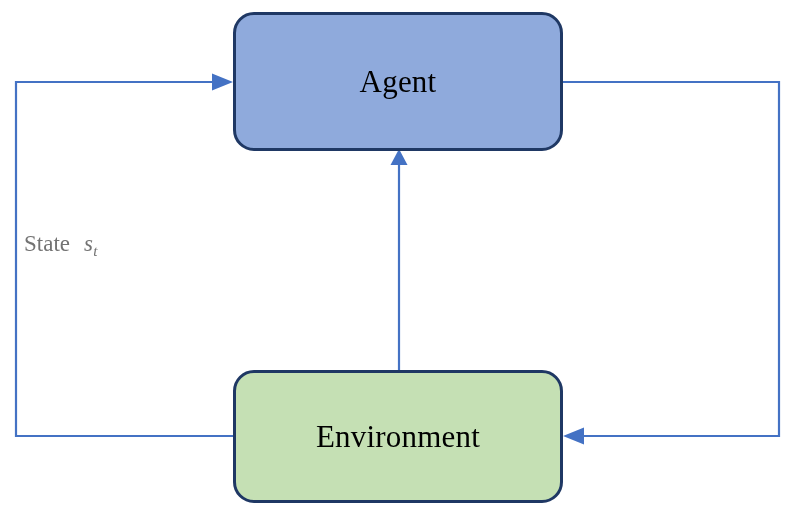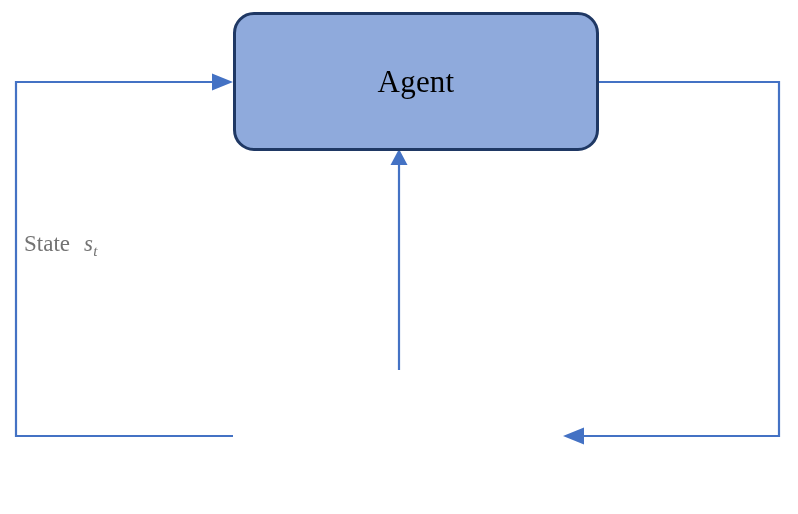--- a/index.html
+++ b/index.html
@@ -40,21 +40,21 @@
     font-family: "Liberation Serif", "DejaVu Serif", serif;
     font-size: 31px;
     color: #000000;
     line-height: 1;
     letter-spacing: 0.2px;
     white-space: nowrap;
   }
   #node-agent {
     left: 233px;
     top: 12px;
-    width: 366px;
+    width: 330px;
     height: 139px;
   }
   #node-environment {
     left: 233px;
     top: 370px;
     width: 330px;
     height: 133px;
   }
 
   
@@ -101,20 +101,23 @@
     <g>
       <path d="M 563 82 L 779 82 L 779 436 L 584 436" fill="none" stroke="#4472C4" stroke-width="2.2"></path>
       <polygon points="584,427.5 563,436 584,444.5" fill="#4472C4"></polygon>
     </g>
   </svg>
 
   <div class="node" id="node-agent" style="background:#8FAADC;">
     <span class="node-label">Agent</span>
   </div>
 
+  <div class="node" id="node-environment" style="background:#C5E0B4;">
+    <span class="node-label">Environment</span>
+  </div>
 
   <div class="edge-label" id="label-state">
     <span>State</span><span class="sym">s</span><span class="sub">t</span>
   </div>
 
 
 
 </div>
 
 </body></html>

